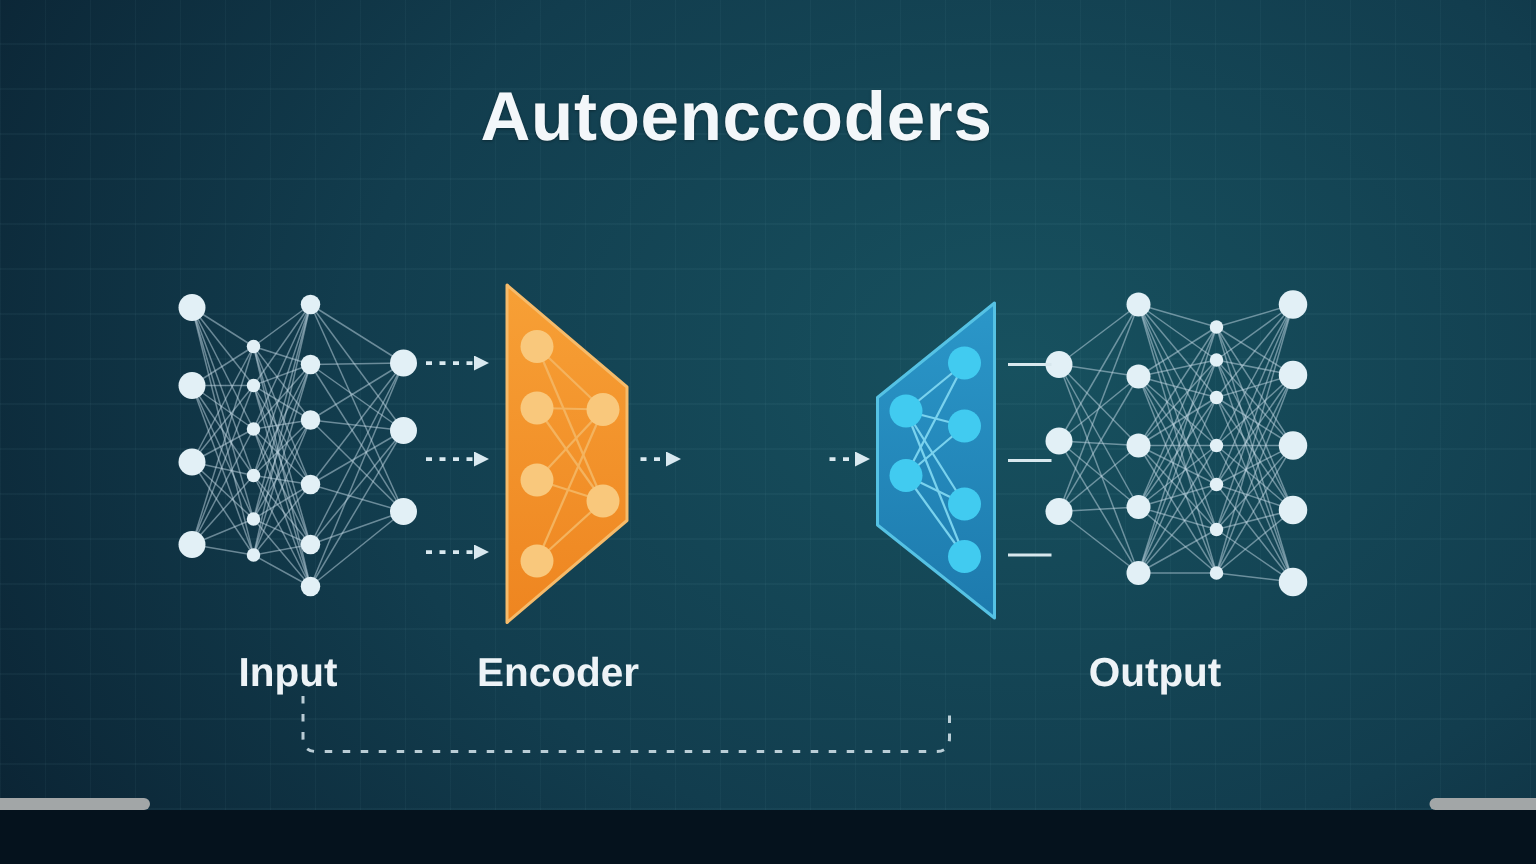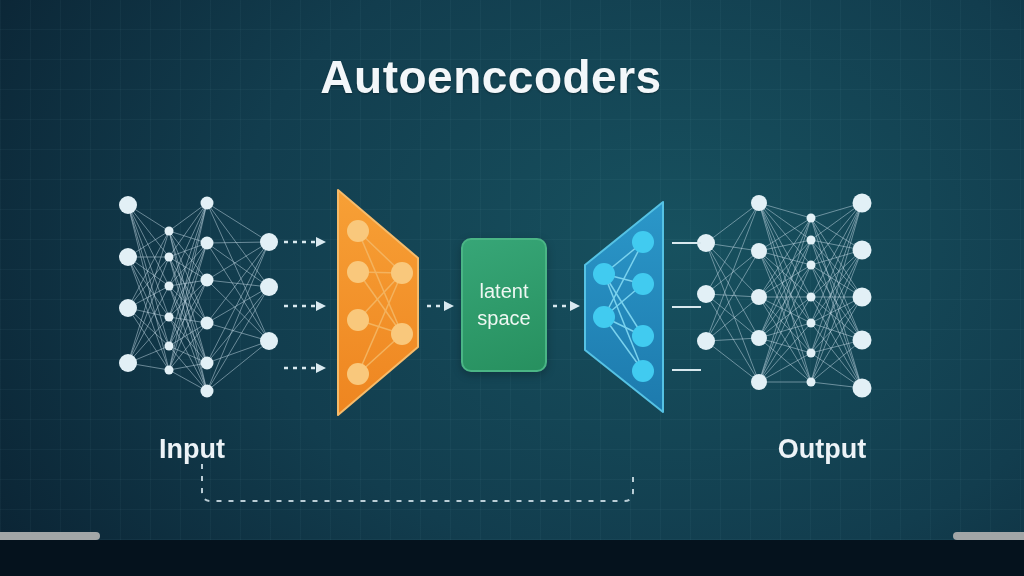--- a/index.html
+++ b/index.html
@@ -20,21 +20,21 @@
     margin:0;color:#f3f7fa;font-size:46px;font-weight:700;letter-spacing:.5px;white-space:nowrap;
     text-shadow:0 1px 2px rgba(0,0,0,.35);
   }
   .lbl{
     position:absolute;transform:translate(-50%,-50%);
     color:#edf3f7;font-size:27px;font-weight:700;white-space:nowrap;
   }
   #lbl-input  {left:192px;top:449px;}
   #lbl-encoder{left:372px;top:449px;}
   #lbl-decoder{left:632px;top:449px;}
-  #lbl-output {left:822px;top:449px;}
+  #lbl-output {left:770px;top:449px;}
   .latent-box{
     position:absolute;left:461px;top:238px;width:86px;height:134px;box-sizing:border-box;
     background:linear-gradient(160deg,#37a677,#27905f);
     border:2px solid #4ab585;border-radius:10px;
     display:flex;align-items:center;justify-content:center;text-align:center;
     color:#eef7f2;font-size:20px;line-height:27px;font-weight:500;
     box-shadow:0 3px 8px rgba(0,0,0,.25);
   }
   .latent-box span{display:block;width:62px;}
   .pbar{position:absolute;bottom:0;height:8px;background:#a2a6a7;}
@@ -306,23 +306,21 @@
       <line x1="427" y1="306" x2="446" y2="306" stroke="#d9e9f0" stroke-width="2.5" stroke-dasharray="4 5" marker-end="url(#ah)"></line>
       <line x1="553" y1="306" x2="572" y2="306" stroke="#d9e9f0" stroke-width="2.5" stroke-dasharray="4 5" marker-end="url(#ah)"></line>
       <line x1="672" y1="243" x2="701" y2="243" stroke="#d8e8ee" stroke-width="2"></line>
       <line x1="672" y1="307" x2="701" y2="307" stroke="#d8e8ee" stroke-width="2"></line>
       <line x1="672" y1="370" x2="701" y2="370" stroke="#d8e8ee" stroke-width="2"></line>
       <path d="M202,464 L202,492 Q202,501 211,501 L624,501 Q633,501 633,492 L633,473" fill="none" stroke="rgba(216,232,238,0.85)" stroke-width="2" stroke-dasharray="5 7"></path>
     </svg>
 
   <h1 class="title">Autoenccoders</h1>
 
-  <div class="latent-box">
-    <span>latent space</span>
-  </div>
 
   <span class="lbl" id="lbl-input">Input</span>
+  <span class="lbl" id="lbl-encoder">Encoder</span>
   <span class="lbl" id="lbl-output">Output</span>
 
   <div class="pbar pbar-left"></div>
   <div class="pbar pbar-right"></div>
 
 </div>
 
 </body></html>

